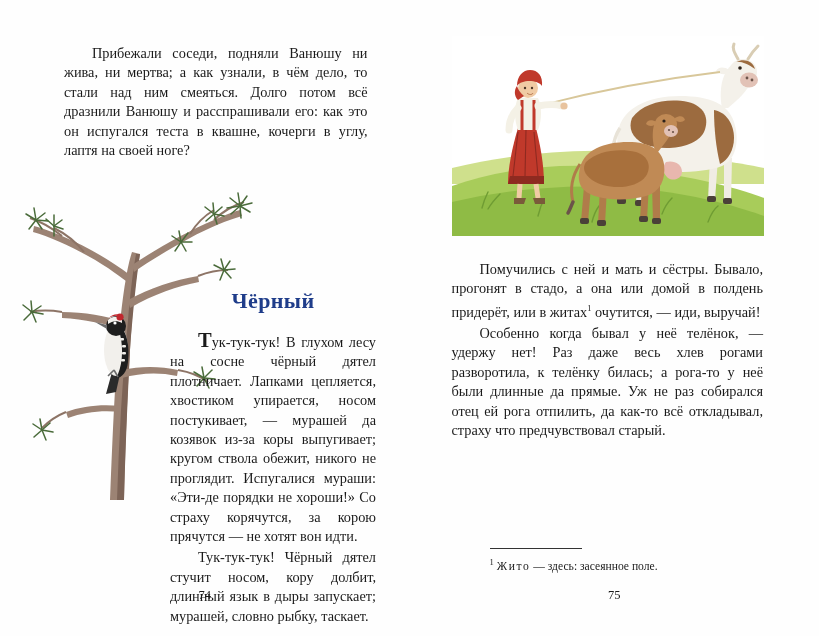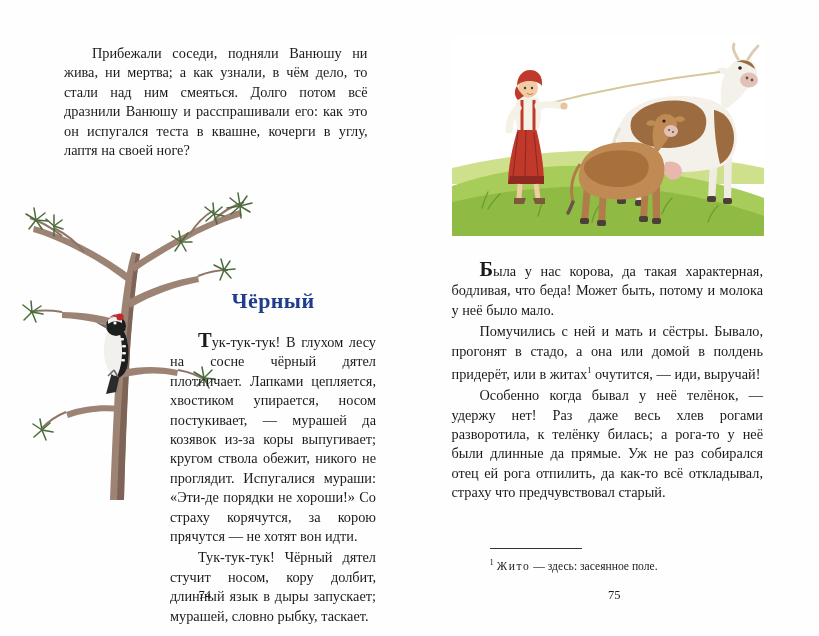--- a/index.html
+++ b/index.html
@@ -385,21 +385,20 @@
 
           <path d="M68 148 L67 162 M84 148 L86 162" stroke="#f0cba4" stroke-width="5" fill="none"></path>
           <path d="M62 162 L74 162 L72 168 L62 168 Z" fill="#7a5a3a"></path>
           <path d="M81 162 L93 162 L93 168 L83 168 Z" fill="#7a5a3a"></path>
         </g>
       </svg>
     </div>
 
     <div class="text-col-right" style="margin-top:216px;">
 
-      <p class="dropcap-para" style="margin-top:16px;"><span class="dropcap">Б</span><span>ыла у нас корова, да такая характерная, бодливая, что беда! Может быть, потому и молока у неё было мало.</span></p>
 
       <p class="para" style="margin-top:2px;"><span>Помучились с ней и мать и сёстры. Бывало, прогонят в стадо, а она или домой в полдень придерёт, или в житах<span class="fn-ref">1</span> очутится, — иди, выручай!</span></p>
 
       <p class="para" style="margin-top:2px;">Особенно когда бывал у неё телёнок, — удержу нет! Раз даже весь хлев рогами разворотила, к телёнку билась; а рога-то у неё были длинные да прямые. Уж не раз собирался отец ей рога отпилить, да как-то всё откладывал, страху что предчувствовал старый.</p>
     </div>
 
     <div style="position:absolute; left:42px; bottom:62px; width:312px;margin-left:38px;">
       <div class="footnote-rule"></div>
       <p class="footnote"><span class="fn-marker">1</span> <span class="fn-spaced">Жито</span><span> — здесь: засеянное поле.</span></p>
     </div>

